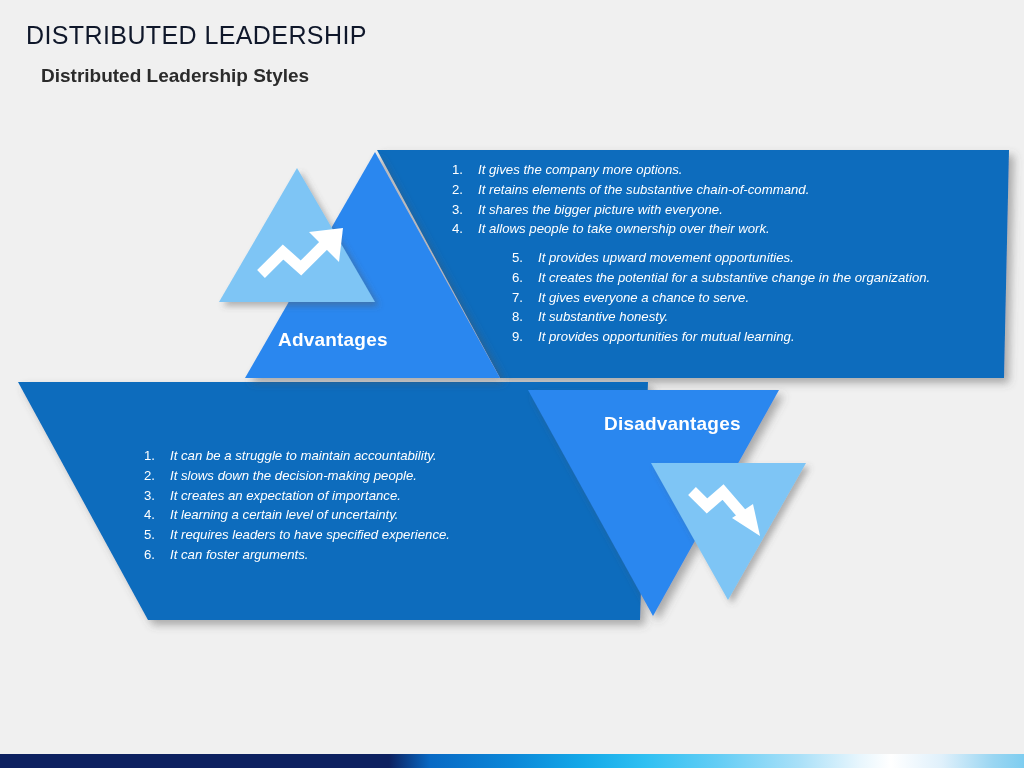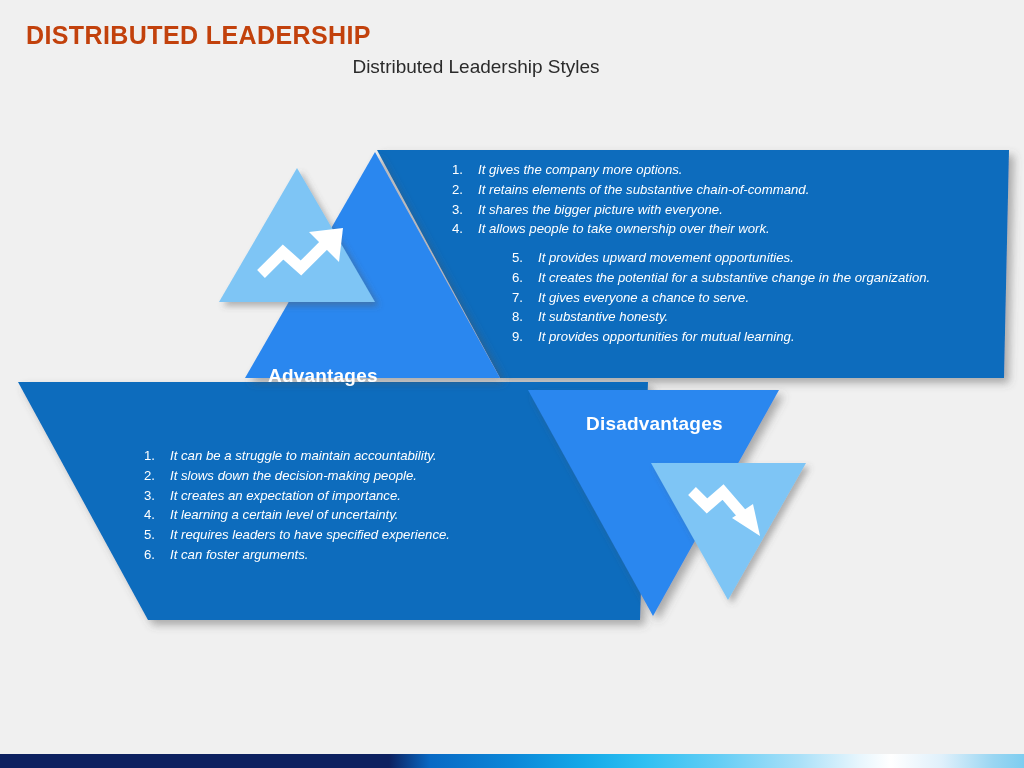--- a/index.html
+++ b/index.html
@@ -18,33 +18,32 @@
 
   
   #header {
     position: absolute;
     left: 26px;
     top: 22px;
     width: 900px;
   }
   #page-title {
     font-size: 25px;
-    font-weight: bold;
+    font-weight: normal;
     letter-spacing: 0.4px;
-    color: #c2410c;
+    color: #0f172a;
     margin: 0 0 6px 0;
     line-height: 1.1;
   }
   #page-subtitle {
     font-size: 19px;
-    font-weight: normal;
+    font-weight: bold;
     color: #2b2b2b;
-    margin: 2px;
+    margin: 15px;
     line-height: 1.2;
-    text-align: center;
   }
 
   
   #stage {
     position: absolute;
     left: 0;
     top: 0;
     width: 1024px;
     height: 740px;
   }
@@ -85,22 +84,22 @@
   #dis-list   { left: 144px; top: 446px; width: 400px; }
 
   .shape-label {
     position: absolute;
     color: #ffffff;
     font-size: 19px;
     font-weight: bold;
     letter-spacing: 0.2px;
     white-space: nowrap;
   }
-  #label-advantages    { left: 268px; top: 329px; margin-top: 36px; }
-  #label-disadvantages { left: 586px; top: 413px; text-align: center; }
+  #label-advantages    { left: 278px; top: 329px; }
+  #label-disadvantages { left: 604px; top: 413px; text-align: center; }
 
   
   #bottom-bar {
     position: absolute;
     left: 0;
     bottom: 0;
     width: 1024px;
     height: 14px;
     background: linear-gradient(to right,
       #0d2160 0%,

